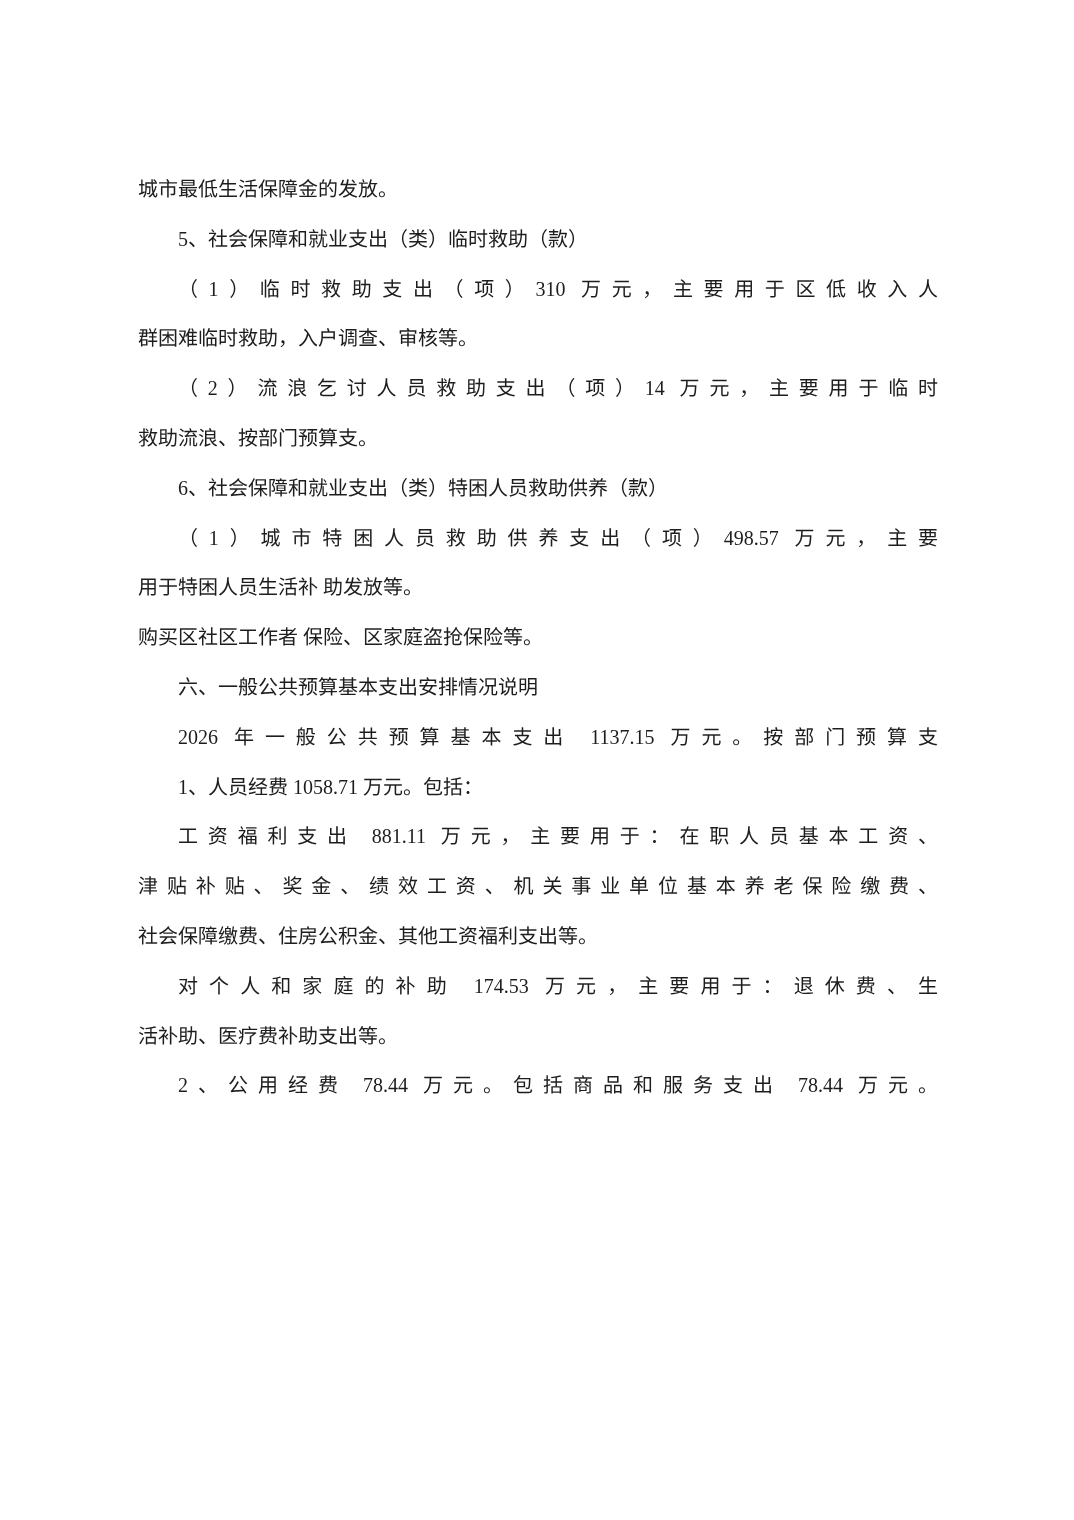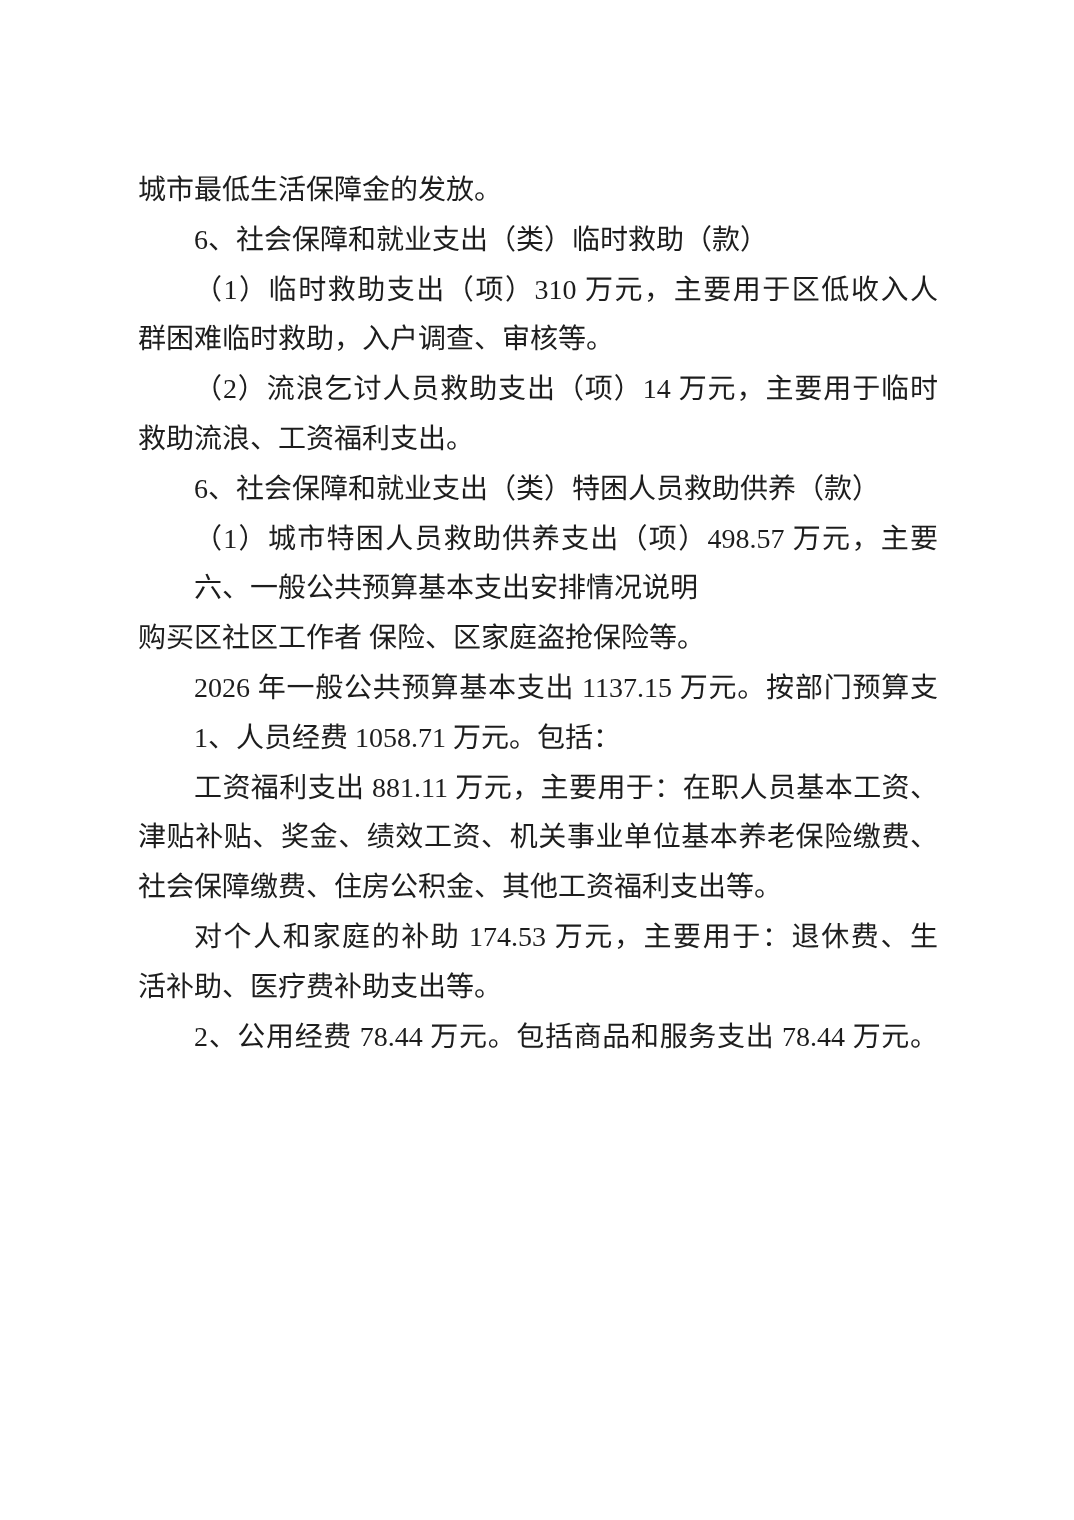--- a/index.html
+++ b/index.html
@@ -14,21 +14,21 @@
     background: #ffffff;
     overflow: hidden;
     font-family: "Liberation Serif", "DejaVu Serif", serif;
   }
   .doc-body {
     position: absolute;
     left: 138px;
     top: 165px;
     width: 800px;
     color: #1d1d1d;
-    font-size: 28px;
+    font-size: 20px;
     font-weight: 400;
   }
   .line {
     height: 49.8px;
     line-height: 49.8px;
     white-space: nowrap;
     text-align: left;
     letter-spacing: 0px;
   }
   .line.indent {
@@ -39,29 +39,30 @@
     text-align-last: justify;
     text-justify: inter-character;
   }
 </style>
 </head>
 <body>
 
 <div class="page">
   <div class="doc-body" style="color: rgb(29, 29, 29);">
       <div class="line">城市最低生活保障金的发放。</div>
-      <div class="line indent">6、社会保障和就业支出（类）临时救助（款）</div>
+      <div class="line indent">5、社会保障和就业支出（类）临时救助（款）</div>
       <div class="line indent fill">（1）临时救助支出（项）310 万元，主要用于区低收入人</div>
       <div class="line">群困难临时救助，入户调查、审核等。</div>
       <div class="line indent fill">（2）流浪乞讨人员救助支出（项）14 万元，主要用于临时</div>
-      <div class="line">救助流浪、工资福利支出。</div>
+      <div class="line">救助流浪、按部门预算支。</div>
       <div class="line indent">6、社会保障和就业支出（类）特困人员救助供养（款）</div>
       <div class="line indent fill">（1）城市特困人员救助供养支出（项）498.57 万元，主要</div>
+      <div class="line">用于特困人员生活补 助发放等。</div>
+      <div class="line">购买区社区工作者 保险、区家庭盗抢保险等。</div>
       <div class="line indent">六、一般公共预算基本支出安排情况说明</div>
-      <div class="line">购买区社区工作者 保险、区家庭盗抢保险等。</div>
       <div class="line indent fill">2026 年一般公共预算基本支出 1137.15 万元。按部门预算支</div>
       <div class="line indent">1、人员经费 1058.71 万元。包括：</div>
       <div class="line indent fill">工资福利支出 881.11 万元，主要用于：在职人员基本工资、</div>
       <div class="line fill">津贴补贴、奖金、绩效工资、机关事业单位基本养老保险缴费、</div>
       <div class="line">社会保障缴费、住房公积金、其他工资福利支出等。</div>
       <div class="line indent fill">对个人和家庭的补助 174.53 万元，主要用于：退休费、生</div>
       <div class="line">活补助、医疗费补助支出等。</div>
       <div class="line indent fill">2、公用经费 78.44 万元。包括商品和服务支出 78.44 万元。</div>
     </div>
 </div>

